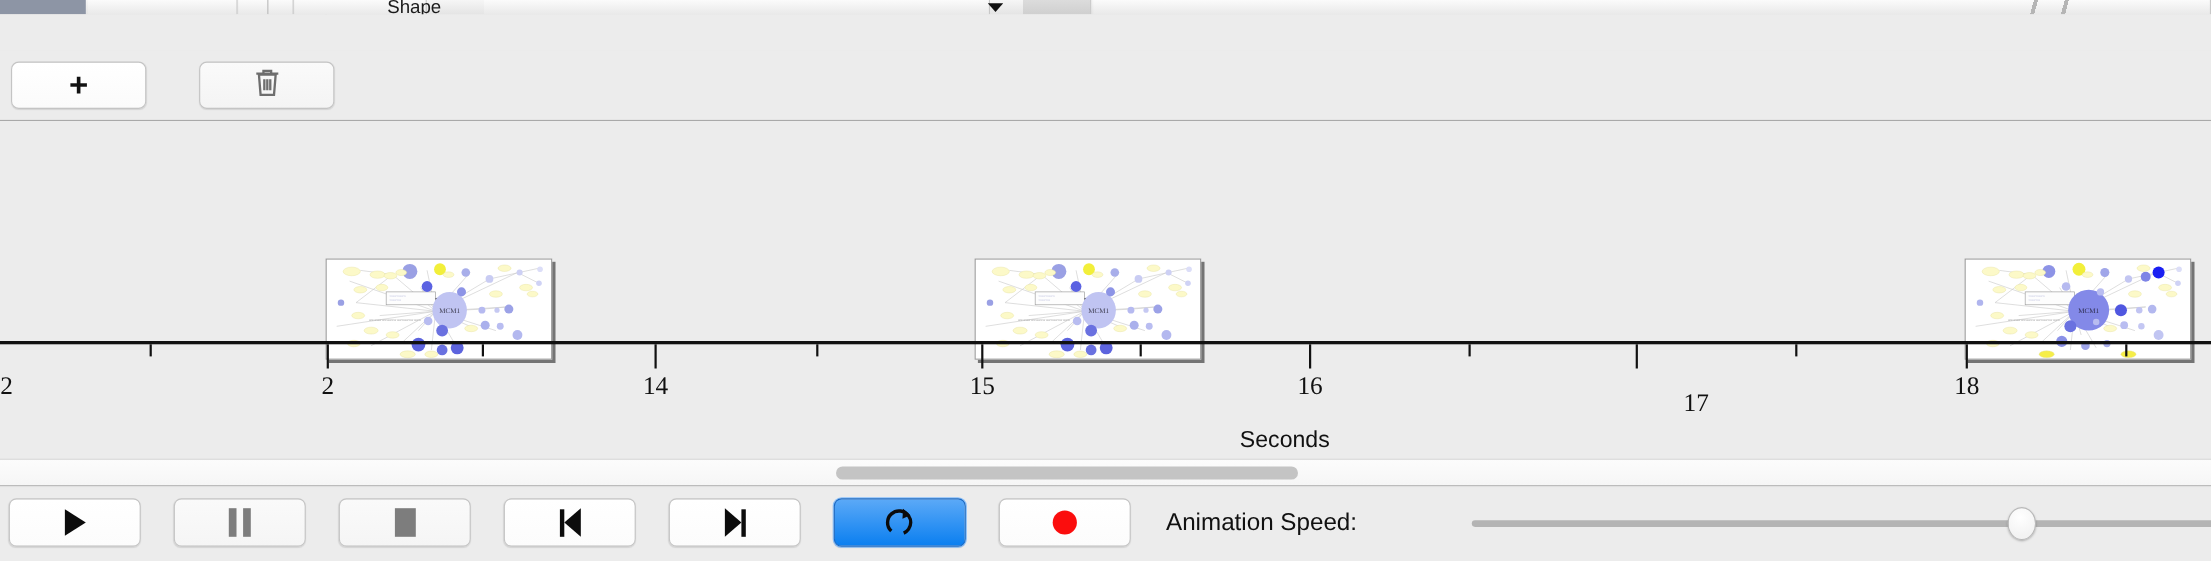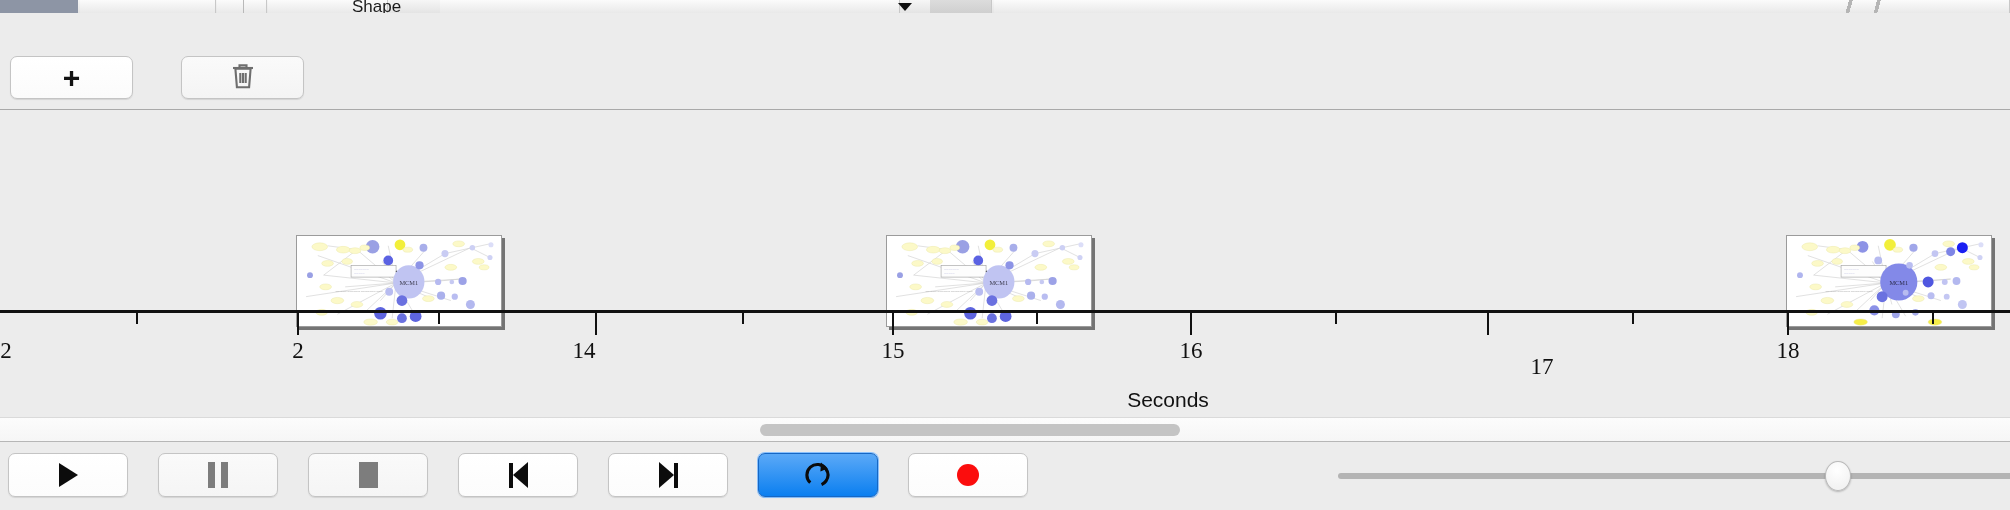--- a/index.html
+++ b/index.html
@@ -510,21 +510,21 @@
     <div class="tick minor" style="left:1036px;"></div>
     <div class="tick major" style="left:1190px;"></div>
     <div class="tick minor" style="left:1335px;"></div>
     <div class="tick major" style="left:1487px;"></div>
     <div class="tick minor" style="left:1632px;"></div>
     <div class="tick major" style="left:1787px;"></div>
     <div class="tick minor" style="left:1932px;"></div>
 
     <div class="tick-label" style="left:6px;">2</div>
     <div class="tick-label" style="left:298px;">2</div>
-    <div class="tick-label" style="left:584px;">14</div>
+    <div class="tick-label" style="left:596px;">14</div>
     <div class="tick-label" style="left:893px;">15</div>
     <div class="tick-label" style="left:1191px;">16</div>
     <div class="tick-label" style="left:1542px;margin-top:16px;">17</div>
     <div class="tick-label" style="left:1788px;text-align:right;">18</div>
 
     <div class="axis-caption" style="left:1168px;">Seconds</div>
   </div>
 
   <div class="hscroll">
     <div class="thumb" style="left:760px; width:420px;"></div>
@@ -560,18 +560,19 @@
         <svg width="28" height="30" viewBox="0 0 28 30" fill="none" stroke="#0b0b0b" stroke-width="3.1">
           <path d="M22 9 A10.5 10.5 0 1 0 22 21 A10.5 10.5 0 0 0 22 9" stroke-dasharray="41 12" stroke-dashoffset="6"></path>
           <path d="M17 2.5 L23.6 8.4 L16.4 11.6" fill="#0b0b0b" stroke="none"></path>
         </svg>
       </span>
     </div>
     <div class="cbtn" style="left:908px;">
       <span class="rec-dot"></span>
     </div>
 
+    <div class="speed-label" style="left:1060px;">Animation Speed:</div>
     <div class="slider" style="left:1338px; width:1000px;">
       <div class="knob" style="left:487px;"></div>
     </div>
   </div>
 
 </div>
 
 </body></html>

